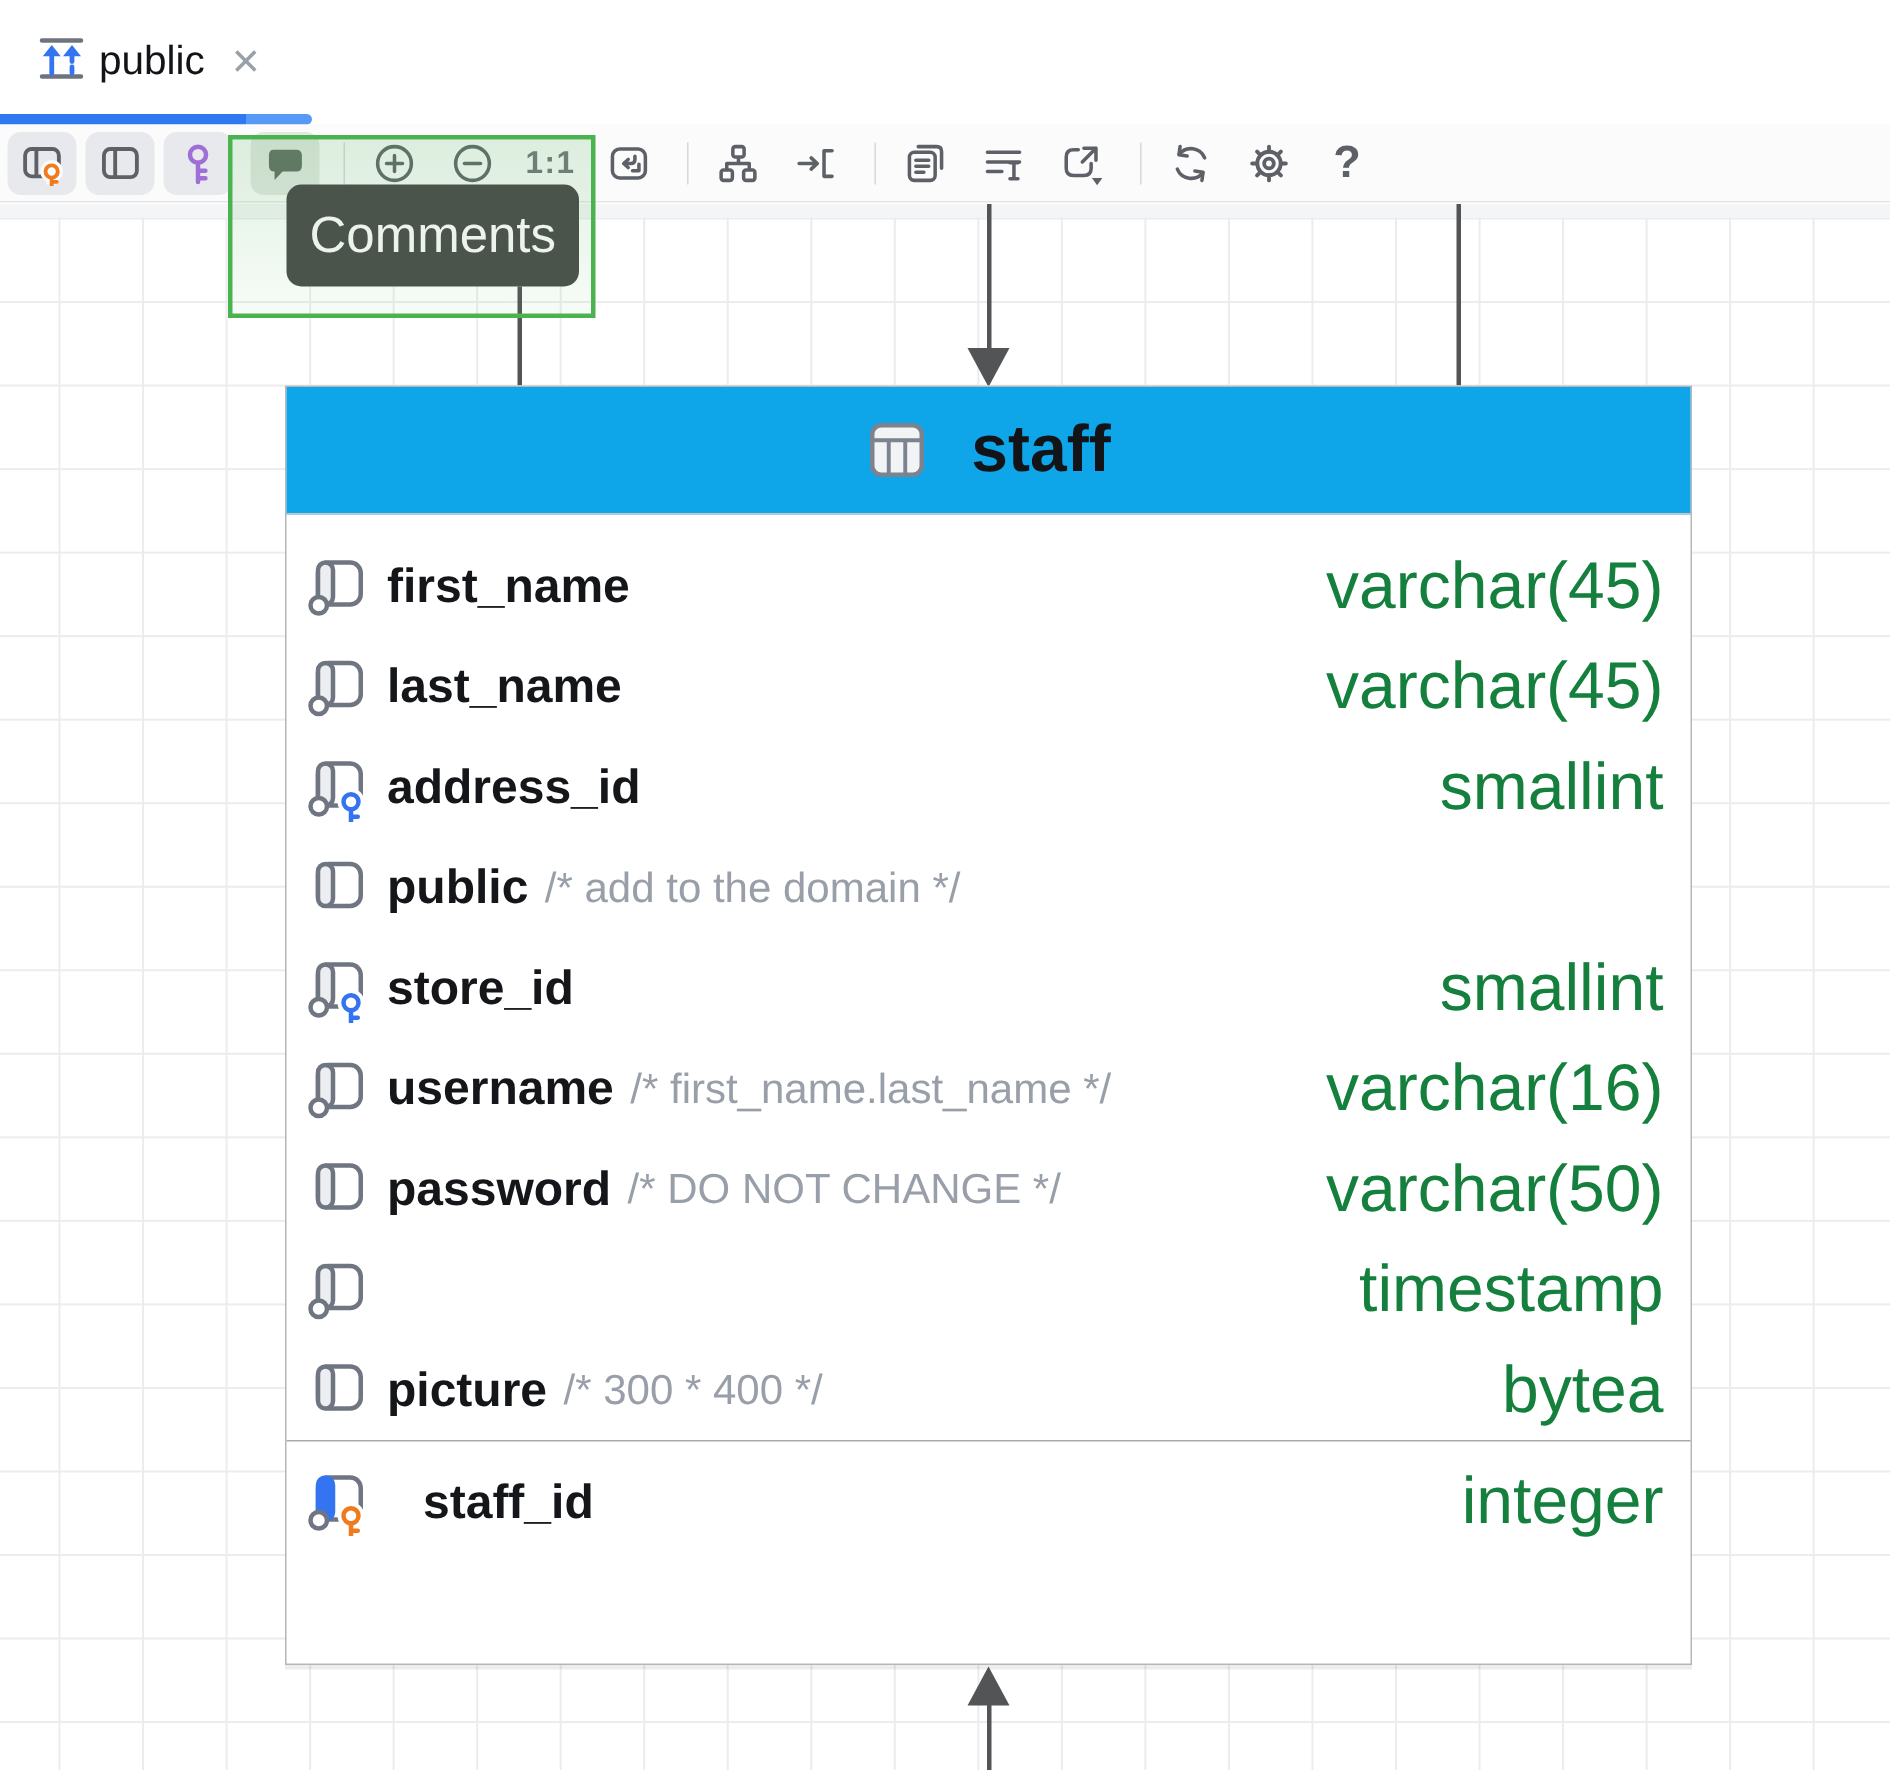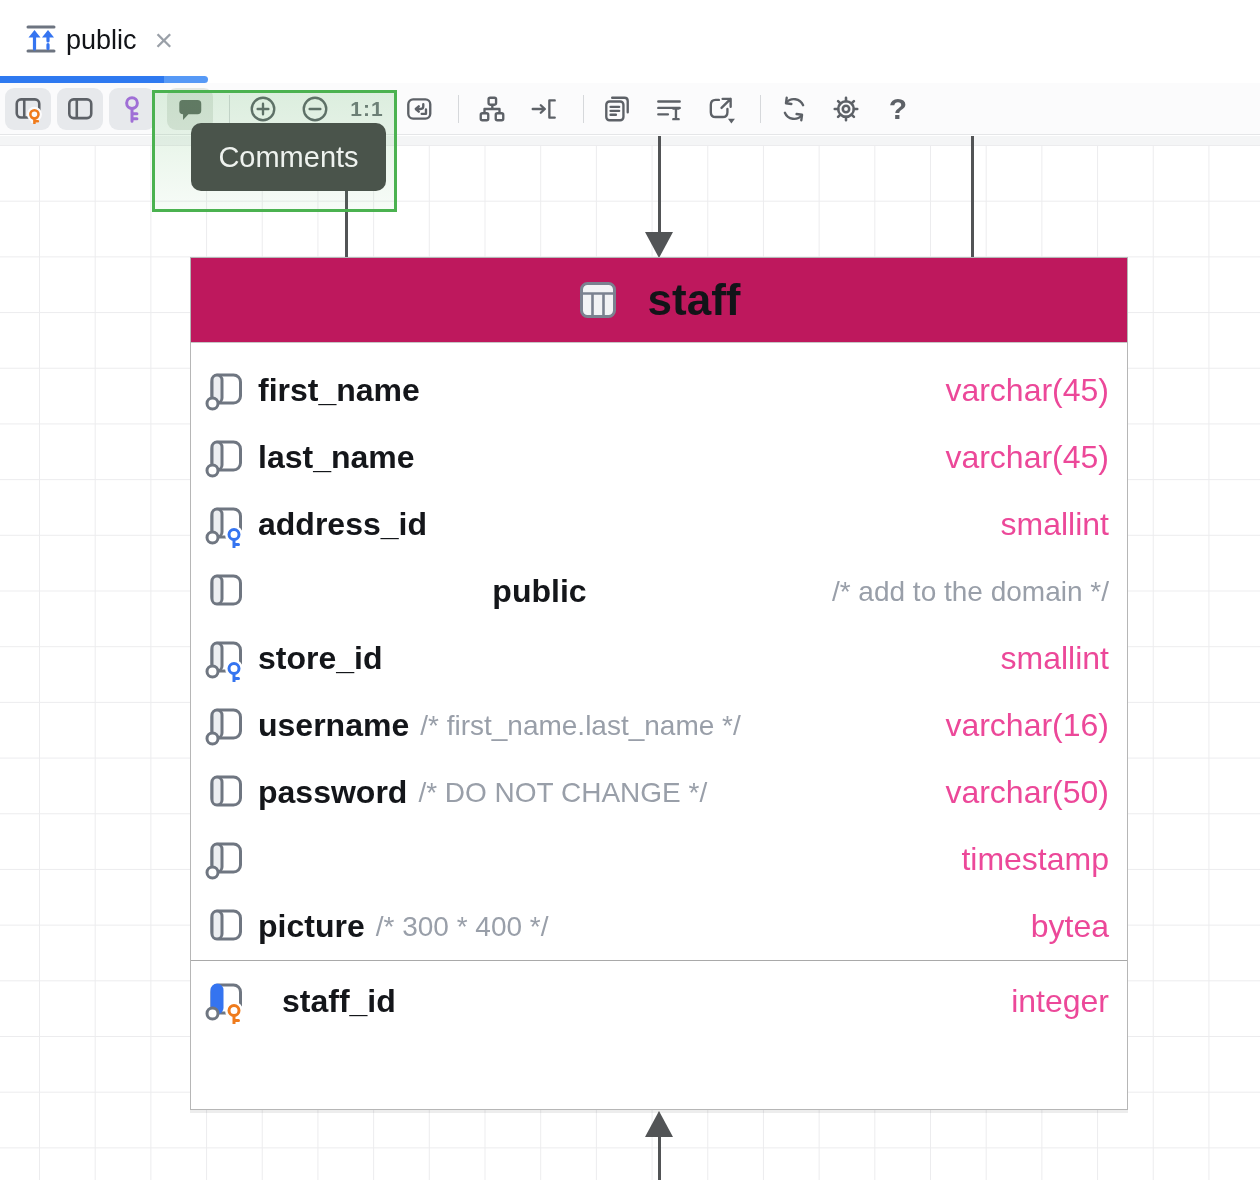--- a/index.html
+++ b/index.html
@@ -49,42 +49,42 @@
   .arrow-up{width:0;height:0;border-left:14px solid transparent;border-right:14px solid transparent;border-bottom:26px solid #525456;}
   
   .hlbox{
     position:absolute;left:152px;top:90px;width:245px;height:122px;z-index:5;
     border:3px solid #4bb250;box-sizing:border-box;
     background:linear-gradient(180deg,rgba(97,186,103,0.20),rgba(97,186,103,0.05));
   }
   .tooltip{
     position:absolute;left:191px;top:123px;width:195px;height:68px;z-index:6;
     background:#4a544b;border-radius:10px;display:flex;align-items:center;justify-content:center;
-    color:#eef2ee;font-size:29px;
+    color:#eef2ee;font-size:34px;
   }
   
   .tblnode{
     position:absolute;left:190px;top:257px;width:938px;height:853px;z-index:2;
     background:#ffffff;border:1px solid #b6b6b6;box-sizing:border-box;
     box-shadow:0 3px 0 rgba(0,0,0,0.07);
   }
   .tbl-header{
-    height:84px;background:#be185d;border-bottom:1px solid #c6c6c6;
+    height:84px;background:#0ea5e9;border-bottom:1px solid #c6c6c6;
     display:flex;align-items:center;justify-content:center;gap:30px;
   }
   .tbl-title{font-size:44px;font-weight:700;color:#121418;}
   .tbl-body{padding-top:14px;}
   .tbl-sep{height:1px;background:#a9a9a9;}
-  .row{height:67px;display:flex;align-items:center;padding:0 18px 0 13px;justify-content:space-between;}
+  .row{height:67px;display:flex;align-items:center;padding:0 18px 0 13px;}
   .row-key .row{height:80px;gap:24px;}
   .cicon{width:44px;height:46px;flex:none;margin-right:10px;}
   .cname{font-size:32px;font-weight:700;color:#14161a;white-space:pre;}
   .ccomment{font-size:28px;color:#999fa9;margin-left:11px;white-space:pre;}
   .ccomment:empty{display:none;}
-  .ctype{margin-left:auto;font-size:32px;color:#ec4899;white-space:pre;}
+  .ctype{margin-left:auto;font-size:44px;color:#15803d;white-space:pre;}
   svg{display:block;}
 </style>
 </head>
 <body>
 
 <div class="tabbar">
   <div class="tab">
     <span>
       <svg width="34" height="34" viewBox="0 0 34 34">
         <g stroke="#6d7480" stroke-width="3" stroke-linecap="round">

